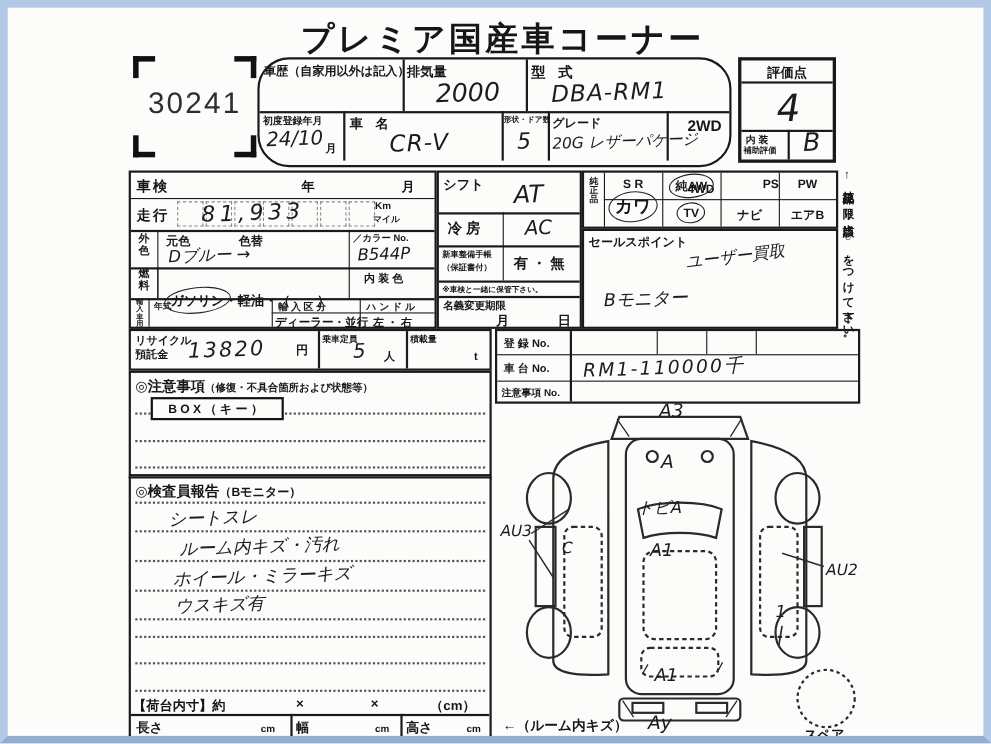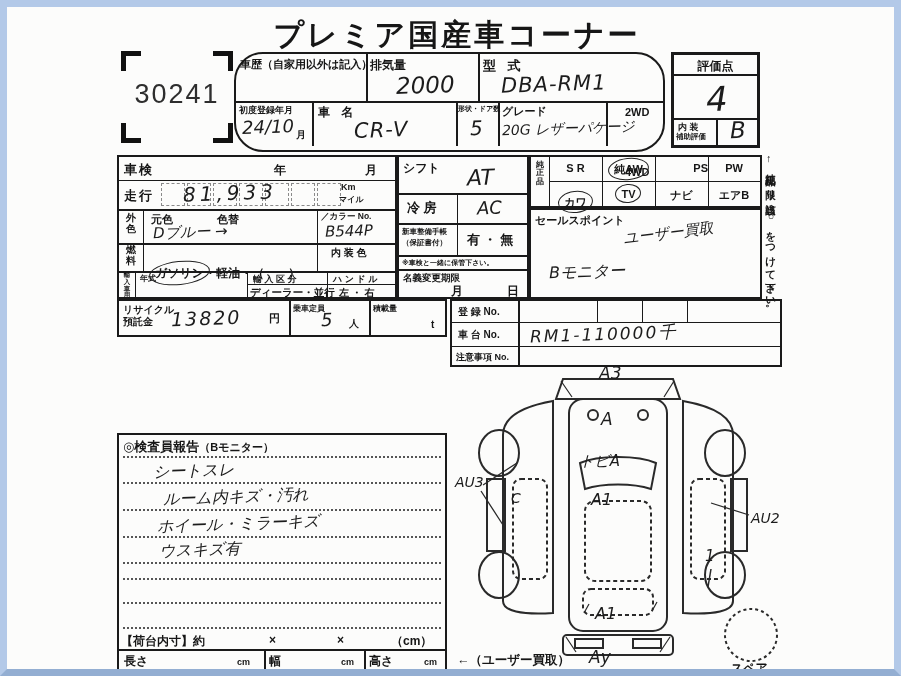--- a/index.html
+++ b/index.html
@@ -58,21 +58,21 @@
 
     <div class="lbl" style="left:3px;top:50px;font-size:9px;">初度登録年月</div>
     <div class="hw" style="left:6px;top:62px;font-size:18px;">24/10</div>
     <div class="lbl" style="left:60px;top:74px;font-size:10px;">月</div>
     <div class="lbl" style="left:82px;top:50px;font-size:12px;letter-spacing:4px;">車 名</div>
     <div class="hw" style="left:118px;top:64px;font-size:21px;letter-spacing:1px;">CR-V</div>
     <div class="lbl" style="left:222px;top:50px;font-size:7px;">形状・ドア数</div>
     <div class="hw" style="left:234px;top:62px;font-size:20px;">5</div>
     <div class="lbl" style="left:266px;top:50px;font-size:11px;">グレード</div>
     <div class="hw" style="left:266px;top:66px;font-size:14px;">20G レザーパケージ</div>
-    <div class="lbl" style="left:389px;top:52px;font-size:11px;">2WD</div>
+    <div class="lbl" style="left:389px;top:52px;font-size:14px;">2WD</div>
     <div class="lbl" style="left:389px;top:74px;font-size:11px;margin-top:38px;">4WD</div>
   </div>
 
   <div class="bx" style="left:664px;top:45px;width:89px;height:96px;border-width:3px;">
     <div class="hline" style="left:0;top:19px;width:83px;"></div>
     <div class="lbl" style="left:0;top:3px;width:83px;text-align:center;font-size:12px;">評価点</div>
     <div class="hw" style="left:32px;top:24px;font-size:34px;">4</div>
     <div class="hline" style="left:0;top:63px;width:83px;"></div>
     <div class="vline" style="left:42px;top:63px;height:27px;"></div>
     <div class="lbl" style="left:4px;top:66px;font-size:9px;">内 装</div>
@@ -158,21 +158,21 @@
     <div class="vline" style="left:18px;top:0;height:49px;border-left-width:1.5px;"></div>
     <div class="vlabel" style="left:2px;top:4px;width:14px;font-size:8px;">純正品</div>
     <div class="hline" style="left:18px;top:24px;width:211px;border-top-width:1.5px;"></div>
     <div class="vline" style="left:71px;top:0;height:49px;border-left-width:1.5px;"></div>
     <div class="vline" style="left:124px;top:0;height:49px;border-left-width:1.5px;"></div>
     <div class="vline" style="left:177px;top:0;height:49px;border-left-width:1.5px;"></div>
     <div class="lbl" style="left:18px;top:5px;width:53px;text-align:center;font-size:11px;">S R</div>
     <div class="lbl" style="left:71px;top:5px;width:53px;text-align:center;font-size:11px;"><span class="oval">純AW</span></div>
     <div class="lbl" style="left:124px;top:5px;width:53px;text-align:right;font-size:11px;">PS</div>
     <div class="lbl" style="left:177px;top:5px;width:52px;text-align:center;font-size:11px;">PW</div>
-    <div class="lbl" style="left:18px;top:38px;width:53px;text-align:center;font-size:11px;"><span class="oval">カワ</span></div>
+    <div class="lbl" style="left:18px;top:21px;width:53px;text-align:center;font-size:16px;"><span class="oval">カワ</span></div>
     <div class="lbl" style="left:71px;top:31px;width:53px;text-align:center;font-size:11px;"><span class="oval">TV</span></div>
     <div class="lbl" style="left:124px;top:31px;width:53px;text-align:center;font-size:11px;">ナビ</div>
     <div class="lbl" style="left:177px;top:31px;width:52px;text-align:center;font-size:11px;">エアB</div>
   </div>
 
   <div class="bx" style="left:522px;top:201px;width:233px;height:91px;">
     <div class="lbl" style="left:4px;top:3px;font-size:11px;">セールスポイント</div>
     <div class="hw" style="left:92px;top:14px;font-size:15px;transform:rotate(-7deg);">ユーザー買取</div>
     <div class="hw" style="left:18px;top:52px;font-size:16px;">Bモニター</div>
   </div>
@@ -184,20 +184,29 @@
     <div class="lbl" style="left:4px;top:14px;font-size:10px;">預託金</div>
     <div class="hw" style="left:52px;top:6px;font-size:19px;letter-spacing:2px;">13820</div>
     <div class="lbl" style="left:150px;top:10px;font-size:11px;">円</div>
     <div class="lbl" style="left:174px;top:2px;font-size:8px;">乗車定員</div>
     <div class="hw" style="left:202px;top:8px;font-size:18px;">5</div>
     <div class="lbl" style="left:230px;top:16px;font-size:10px;">人</div>
     <div class="lbl" style="left:254px;top:2px;font-size:8px;">積載量</div>
     <div class="lbl" style="left:312px;top:18px;font-size:10px;">t</div>
   </div>
 
+  <div class="bx" style="left:110px;top:330px;width:330px;height:96px;">
+    <div class="lbl" style="left:4px;top:3px;font-size:13px;">
+      <span>◎注意事項</span><span style="font-size:9.5px;">（修復・不具合箇所および状態等）</span>
+    </div>
+    <div class="dot" style="left:4px;top:36px;width:318px;"></div>
+    <div class="dot" style="left:4px;top:61px;width:318px;"></div>
+    <div class="dot" style="left:4px;top:85px;width:318px;"></div>
+    <div class="abs" style="left:18px;top:22px;border:2px solid #111;background:#fcfcfb;padding:1px 14px;font-size:11px;font-weight:bold;letter-spacing:3px;color:#161616;">BOX（キー）</div>
+  </div>
 
   <div class="bx" style="left:110px;top:426px;width:330px;height:243px;border-bottom:none;overflow:hidden;">
     <div class="lbl" style="left:4px;top:3px;font-size:13px;">
       <span>◎検査員報告</span><span style="font-size:11px;">（Bモニター）</span>
     </div>
     <div class="dot" style="left:4px;top:21px;width:318px;"></div>
     <div class="dot" style="left:4px;top:47px;width:318px;"></div>
     <div class="dot" style="left:4px;top:74px;width:318px;"></div>
     <div class="dot" style="left:4px;top:101px;width:318px;"></div>
     <div class="dot" style="left:4px;top:127px;width:318px;"></div>
@@ -220,21 +229,21 @@
     <div class="lbl" style="left:5px;top:218px;font-size:12px;">長さ</div>
     <div class="lbl" style="left:118px;top:222px;font-size:9px;">cm</div>
     <div class="lbl" style="left:150px;top:218px;font-size:12px;">幅</div>
     <div class="lbl" style="left:222px;top:222px;font-size:9px;">cm</div>
     <div class="lbl" style="left:250px;top:218px;font-size:12px;">高さ</div>
     <div class="lbl" style="left:305px;top:222px;font-size:9px;">cm</div>
     <div class="hline" style="left:0;top:236px;width:326px;"></div>
     <div class="lbl" style="left:26px;top:239px;font-size:13px;letter-spacing:6px;">希 望 出 品 コ ー ナ ー</div>
   </div>
 
-  <div class="lbl" style="left:450px;top:645px;font-size:12.5px;border-bottom:2px solid #111;padding-bottom:2px;">←（ユーザー買取）</div>
+  <div class="lbl" style="left:450px;top:645px;font-size:12.5px;border-bottom:2px solid #111;padding-bottom:2px;">←（ルーム内キズ）</div>
 
   <div class="bx" style="left:443px;top:292px;width:332px;height:68px;">
     <div class="vline" style="left:66px;top:0;height:64px;"></div>
     <div class="hline" style="left:0;top:21px;width:328px;border-top-width:1.5px;"></div>
     <div class="hline" style="left:0;top:45px;width:328px;border-top-width:1.5px;"></div>
     <div class="vline" style="left:145px;top:0;height:21px;border-left-width:1.5px;"></div>
     <div class="vline" style="left:190px;top:0;height:21px;border-left-width:1.5px;"></div>
     <div class="vline" style="left:235px;top:0;height:21px;border-left-width:1.5px;"></div>
     <div class="lbl" style="left:6px;top:4px;font-size:10px;">登 録 No.</div>
     <div class="lbl" style="left:6px;top:27px;font-size:10px;">車 台 No.</div>

